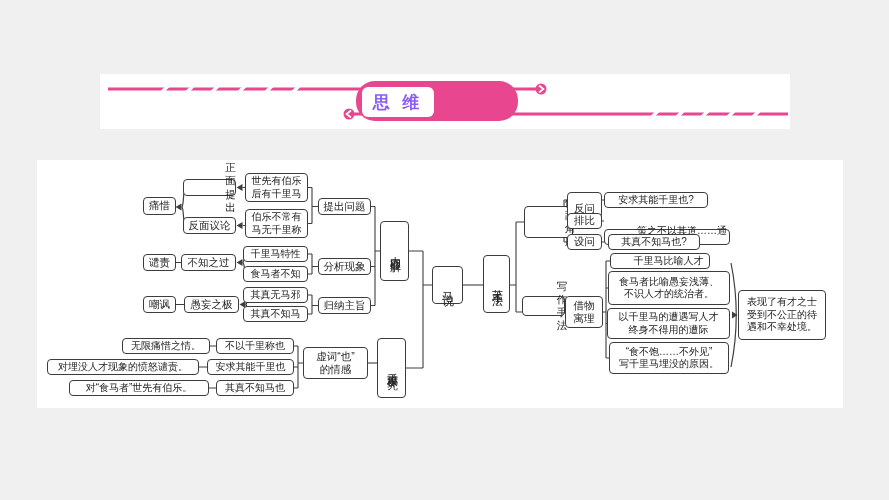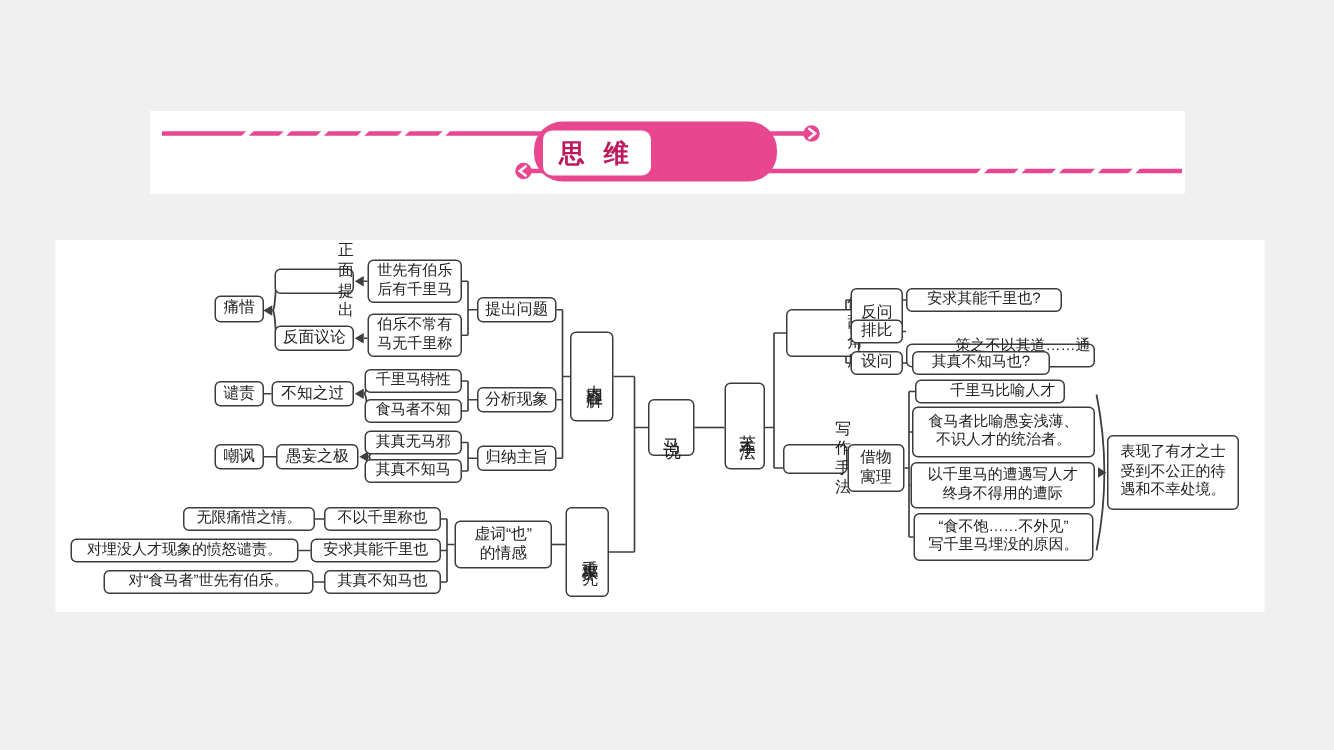--- a/index.html
+++ b/index.html
@@ -9,21 +9,21 @@
     font-family:"Liberation Sans",sans-serif;
     color:#1f1f1f;
   }
   .header-band{
     position:absolute;left:100px;top:74px;width:690px;height:55px;
     background:#ffffff;
   }
   .banner-svg{position:absolute;left:0;top:0;}
   .banner-label{
     position:absolute;display:flex;align-items:center;justify-content:center;
-    font-size:17px;font-weight:bold;color:#be185d;letter-spacing:4px;
+    font-size:17px;font-weight:bold;color:#8b5cf6;letter-spacing:4px;
     background:#ffffff;border-radius:6px;
   }
   .banner-label.left{left:262px;top:13px;width:72px;height:30px;}
   .banner-label.right{left:341px;top:10px;width:74px;height:30px;}
   .map-panel{
     position:absolute;left:37px;top:160px;width:806px;height:248px;
     background:#ffffff;
   }
   .lines{position:absolute;left:0;top:0;pointer-events:none;}
   .node{

